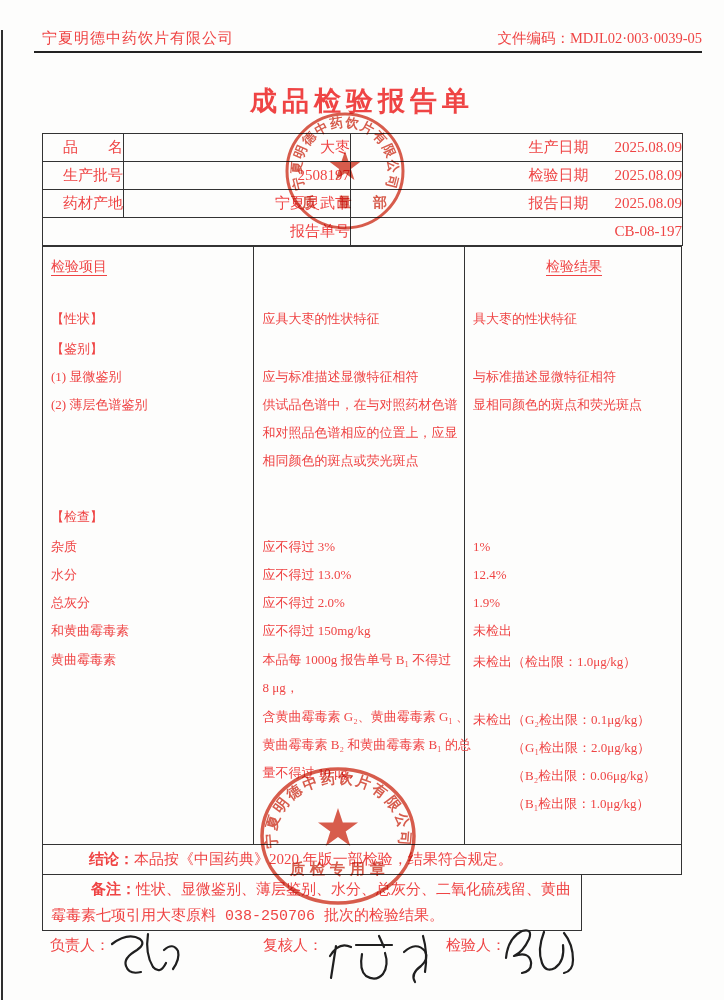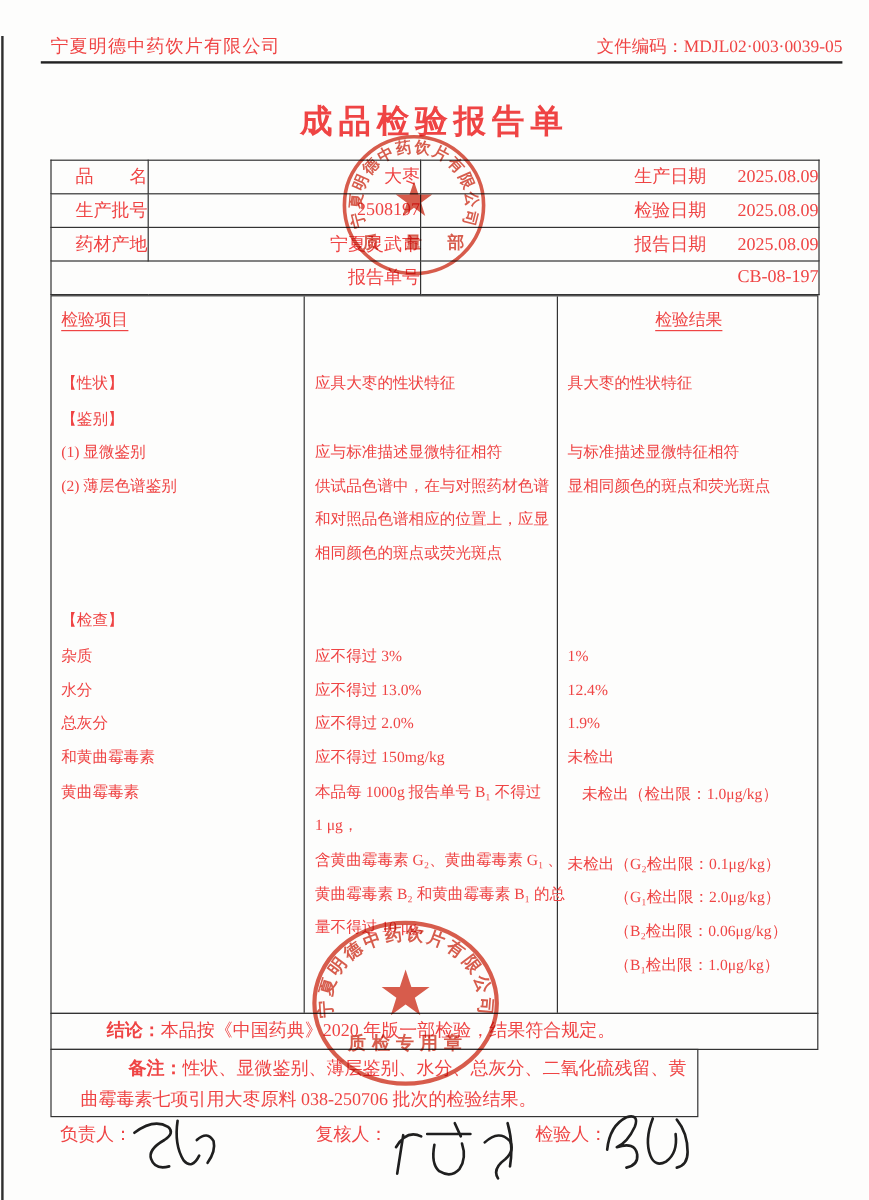--- a/index.html
+++ b/index.html
@@ -40,21 +40,21 @@
     text-decoration:underline;text-underline-offset:4px;}
   .spec-head.left{text-align:left;padding-left:8px;box-sizing:border-box;}
   .spec-line{position:absolute;left:8px;white-space:nowrap;line-height:16px;}
 
   
   .conclusion{position:absolute;left:42px;top:844px;width:640px;height:31px;
     border:1.5px solid #333;box-sizing:border-box;font-size:15px;line-height:28px;
     padding-left:46px;}
   .remark{position:absolute;left:42px;top:873.5px;width:540px;height:57px;
     border:1.5px solid #333;box-sizing:border-box;font-size:15px;line-height:26px;
-    padding:3px 8px 0 24px;text-indent:40px;}
+    padding:3px 8px 0 8px;text-indent:40px;font-family:Liberation Mono, monospace;}
   .blabel{font-weight:bold;}
 
   
   .sig-label{position:absolute;font-size:15px;}
   .sig-svg{position:absolute;}
   .sig-svg path{fill:none;stroke:#1f1f1f;stroke-width:2.2;stroke-linecap:round;stroke-linejoin:round;}
 
   
   .stamp{position:absolute;mix-blend-mode:multiply;opacity:.85;pointer-events:none;}
   .stamp text{font-family:"Liberation Serif","DejaVu Serif",serif;font-weight:bold;}
@@ -125,35 +125,35 @@
     <div class="spec-line" style="top: 64px;">应具大枣的性状特征</div>
         <div class="spec-line" style="top: 122px;">应与标准描述显微特征相符</div>
         <div class="spec-line" style="top: 150px;">供试品色谱中，在与对照药材色谱</div>
         <div class="spec-line" style="top: 178px;">和对照品色谱相应的位置上，应显</div>
         <div class="spec-line" style="top: 206px;">相同颜色的斑点或荧光斑点</div>
         <div class="spec-line" style="top: 292px;">应不得过 3%</div>
         <div class="spec-line" style="top: 320px;">应不得过 13.0%</div>
         <div class="spec-line" style="top: 348px;">应不得过 2.0%</div>
         <div class="spec-line" style="top: 376px;">应不得过 150mg/kg</div>
         <div class="spec-line" style="top: 405px;">本品每 1000g 报告单号 B₁ 不得过</div>
-        <div class="spec-line" style="top: 433px;">1 μg，</div>
+        <div class="spec-line" style="top: 433px;">8 μg，</div>
         <div class="spec-line" style="top: 462px;">含黄曲霉毒素 G₂、黄曲霉毒素 G₁ 、</div>
         <div class="spec-line" style="top: 490px;">黄曲霉毒素 B₂ 和黄曲霉毒素 B₁ 的总</div>
         <div class="spec-line" style="top: 518px;">量不得过 10 μg。</div>
       </div>
     <div class="spec-col col-c" id="col-res">
       <div class="spec-head">检验结果</div>
     <div class="spec-line" style="top: 64px;">具大枣的性状特征</div>
         <div class="spec-line" style="top: 122px;">与标准描述显微特征相符</div>
         <div class="spec-line" style="top: 150px;">显相同颜色的斑点和荧光斑点</div>
         <div class="spec-line" style="top: 292px;">1%</div>
         <div class="spec-line" style="top: 320px;">12.4%</div>
         <div class="spec-line" style="top: 348px;">1.9%</div>
         <div class="spec-line" style="top: 376px;">未检出</div>
-        <div class="spec-line" style="top: 407px; margin-left: 12px;">未检出（检出限：1.0μg/kg）</div>
+        <div class="spec-line" style="top: 407px;">未检出（检出限：1.0μg/kg）</div>
         <div class="spec-line" style="top: 465px;">未检出（G₂检出限：0.1μg/kg）</div>
         <div class="spec-line" style="top: 493px; left: 47px;">（G₁检出限：2.0μg/kg）</div>
         <div class="spec-line" style="top: 521px; left: 47px;">（B₂检出限：0.06μg/kg）</div>
         <div class="spec-line" style="top: 549px; left: 47px;">（B₁检出限：1.0μg/kg）</div>
       </div>
   </div>
 
   <div class="conclusion">
     <span class="blabel">结论：</span><span>本品按《中国药典》2020 年版一部检验，结果符合规定。</span>
   </div>

